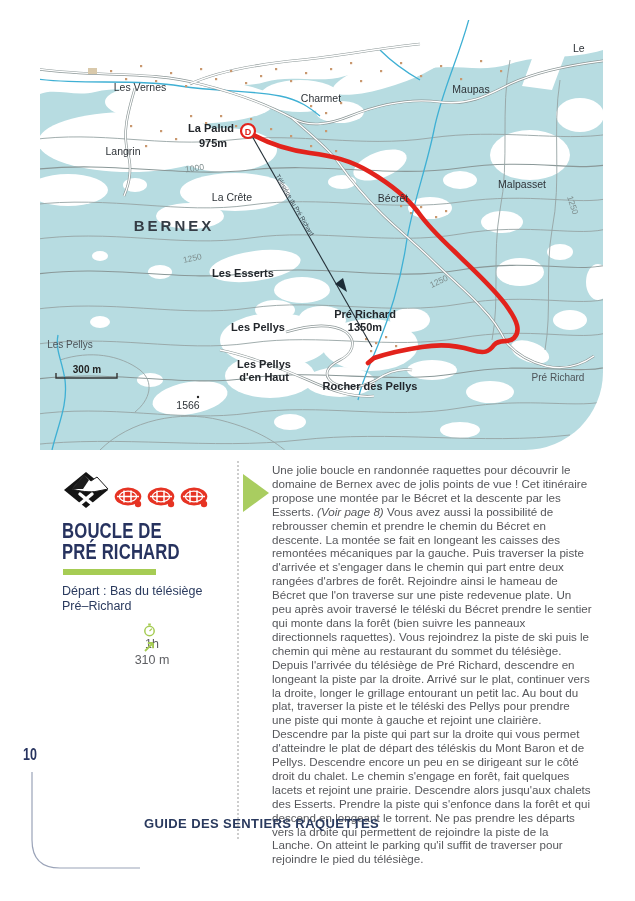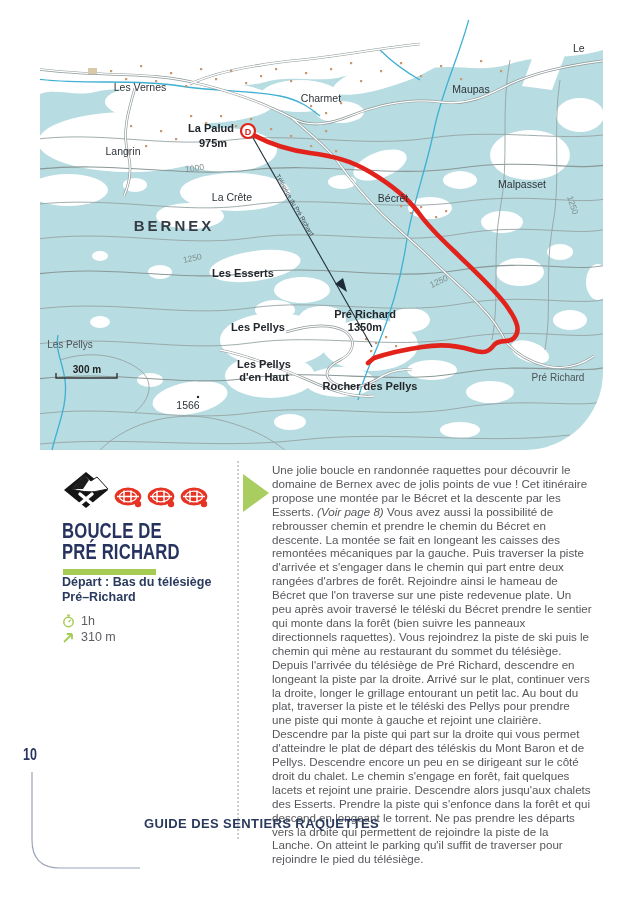--- a/index.html
+++ b/index.html
@@ -23,23 +23,23 @@
   
   .card{position:absolute;left:62px;top:468px;width:180px;}
   .badge{margin-left:2px;}
   .shoes{margin-top:3px;}
   .route-title{
     color:#27335f;font-weight:bold;font-size:22px;line-height:21px;
     letter-spacing:.2px;margin-top:8px;
     transform:scaleX(.76);transform-origin:left top;white-space:nowrap;
   }
   .green-bar{width:93px;height:6px;background:#a6cc54;margin:7px 0 0 1px;}
-  .depart{color:#2a3a5e;font-weight:bold;font-size:12.5px;line-height:15px;}
+  .depart{color:#2a3a5e;font-weight:normal;font-size:12.5px;line-height:15px;margin-top:9px;}
   .stats{margin-top:9px;font-size:12.5px;color:#5d5e62;}
-  .stat-row{display:flex;align-items:flex-start;height:16px;}
+  .stat-row{display:flex;align-items:center;height:16px;flex-direction:column;}
   .stat-row svg{margin-right:6px;flex:none;}
   
   .dotsep{position:absolute;left:237px;top:461px;height:378px;width:0;border-left:2px dotted #cdcdcd;}
   .chevron{position:absolute;left:243px;top:474px;width:0;height:0;
     border-left:26px solid #a9cd60;border-top:19px solid transparent;border-bottom:19px solid transparent;}
   .desc{position:absolute;left:272px;top:463px;width:320px;color:#56575b;
     font-size:11.6px;line-height:13.9px;}
   .desc p{margin:0;}
   .desc em{}
   

